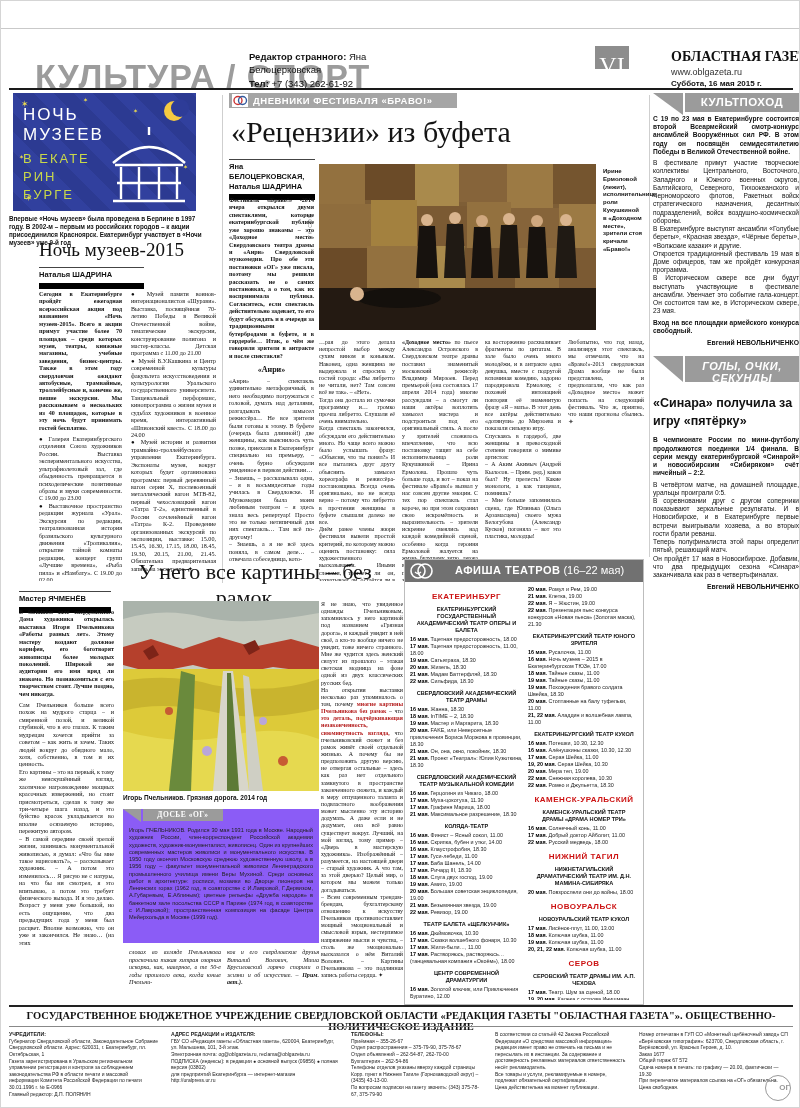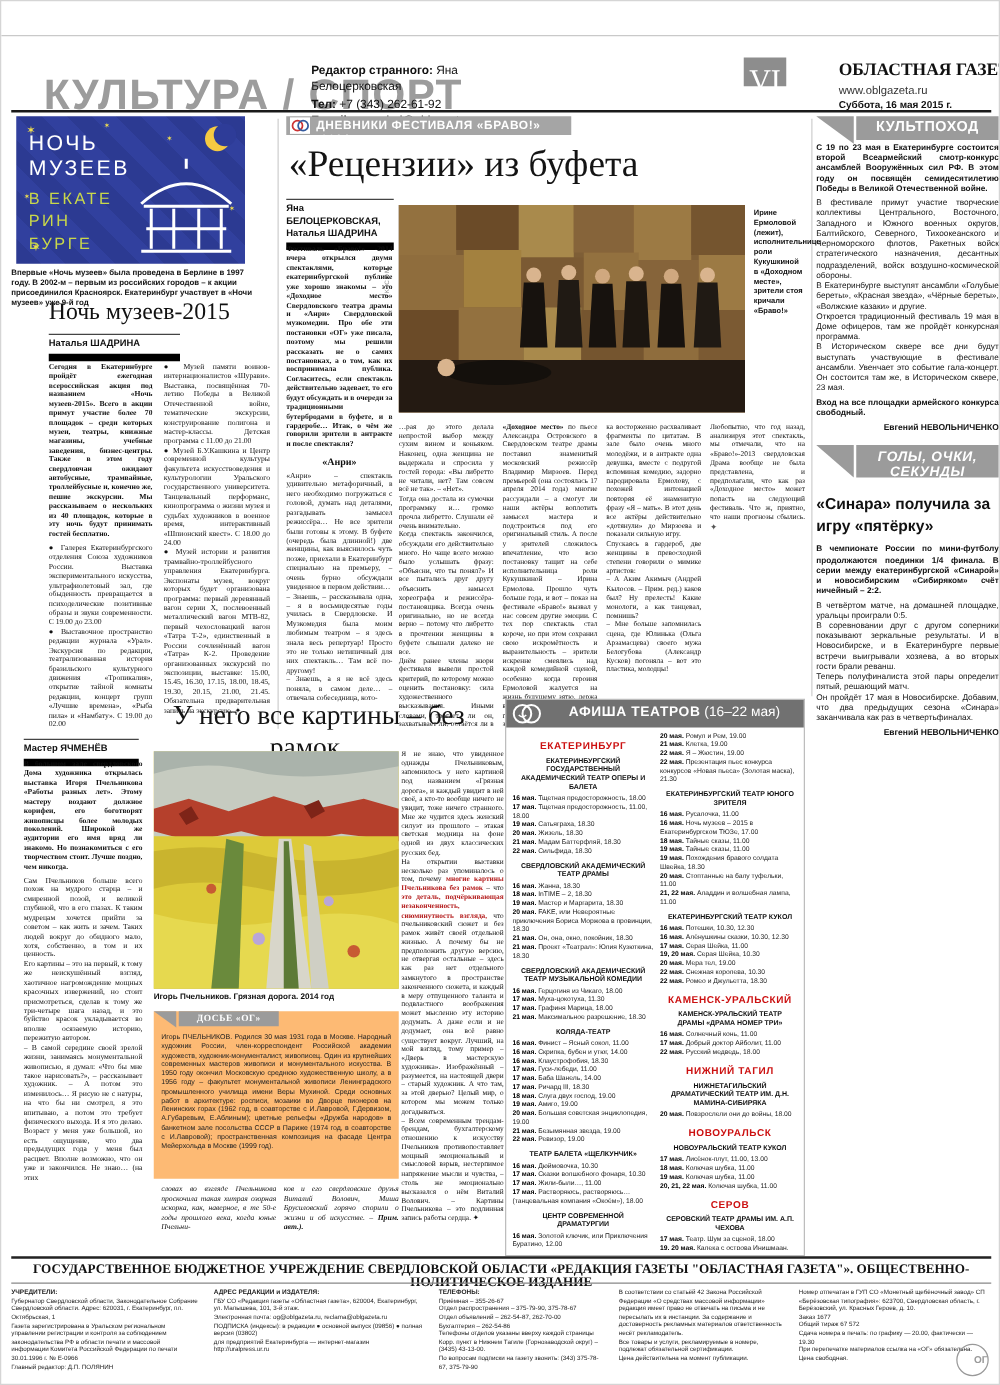--- a/index.html
+++ b/index.html
@@ -79,21 +79,21 @@
   .rail-author { font-weight:bold; font-size:6.8px; text-align:right; margin-top:4px; color:#111;}
 
   
   #pch { left:8px; top:556px; width:394px; height:450px; }
   #pch-title { position:absolute; left:98px; top:2px; font:400 22px "Liberation Serif",serif; color:#141414;text-align:center; }
   #pch-byline { position:absolute; left:10px; top:34px; width:92px; }
   #pch-c1 { position:absolute; left:10px; top:52px; width:95px; height:396px; overflow:hidden;
             font-size:6.1px; line-height:1.22; color:#111;}
   #pch-paint { position:absolute; left:114px; top:44px; width:196px; height:190px; background:#d9cb52; }
   #pch-pcap { position:absolute; left:114px; top:237px; width:196px; font:bold 6.5px "Liberation Sans",sans-serif; color:#111;}
-  #pch-dossier { position:absolute; left:114px; top:252px; width:196px; height:134px; background:#fdba74; }
+  #pch-dossier { position:absolute; left:114px; top:252px; width:196px; height:134px; background:#8b5cf6; }
   #pch-dossier .flag-tri { border-top-width:13px; border-left-width:18px; }
   #pch-dossier .flag-bar { left:20px; height:12px; font-size:7.5px; line-height:12px; right:auto; width:80px; text-align:center;}
   #dossier-text { position:absolute; left:6px; right:6px; top:18px; bottom:4px; overflow:hidden;
                   font:5.6px "Liberation Sans",sans-serif; line-height:1.3; color:#222; text-align:justify;}
   .note-col { position:absolute; top:392px; width:92px; height:54px; overflow:hidden;
               font:italic 6.1px "Liberation Serif",serif; line-height:1.25; color:#111;}
   #pch-n1 { left:120px; } #pch-n2 { left:218px; }
   #pch-c2 { position:absolute; left:312px; top:44px; width:82px; height:404px; overflow:hidden;
             font-size:5.9px; line-height:1.21; color:#111;}
   .red { color:#b52020; font-weight:bold; }

